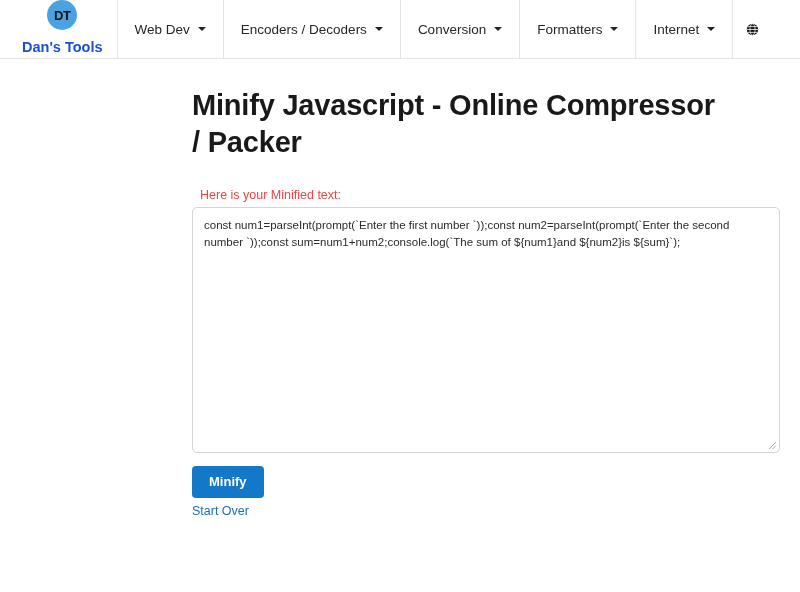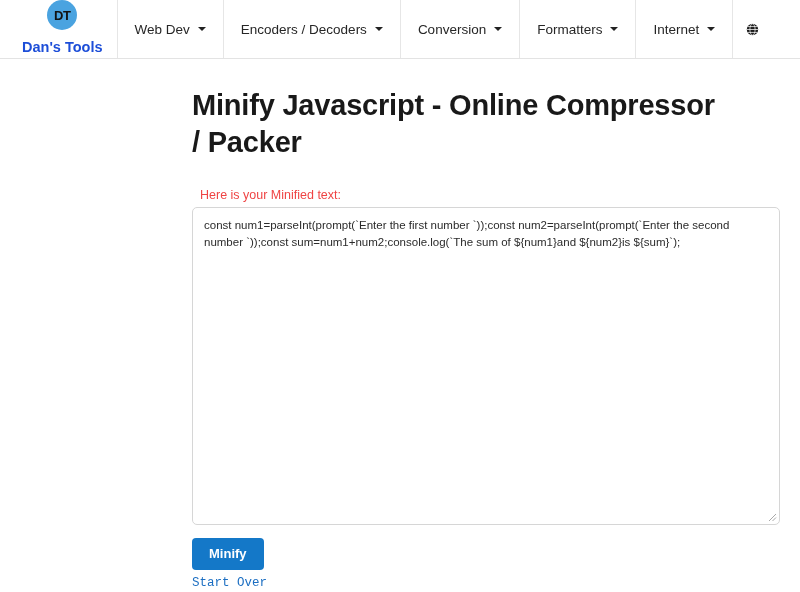--- a/index.html
+++ b/index.html
@@ -104,21 +104,21 @@
   .field-label {
     font-size: 12.5px;
     font-weight: normal;
     color: #ef4444;
     margin-bottom: 5px;
     margin-left: 8px;
   }
   .code-area {
     position: relative;
     width: 588px;
-    height: 318px;
+    height: 246px;
     border: 1px solid #d6d6d6;
     border-radius: 5px;
     background: #ffffff;
     padding: 9px 11px;
     overflow: hidden;
   }
   .code-text {
     margin: 0;
     font-family: "Liberation Sans", sans-serif;
     font-size: 11.5px;
@@ -150,21 +150,20 @@
     cursor: pointer;
     line-height: 1.2;
   }
   .start-over {
     display: inline-block;
     margin-top: 6px;
     font-size: 12.5px;
     color: #1b6ec2;
     text-decoration: none;
     cursor: pointer;
-    font-family: Liberation Mono, monospace;
   }
 </style>
 </head>
 <body>
 
 <div class="navbar">
 
   <div class="brand">
     <div class="brand-logo">
       <span>DT</span>

